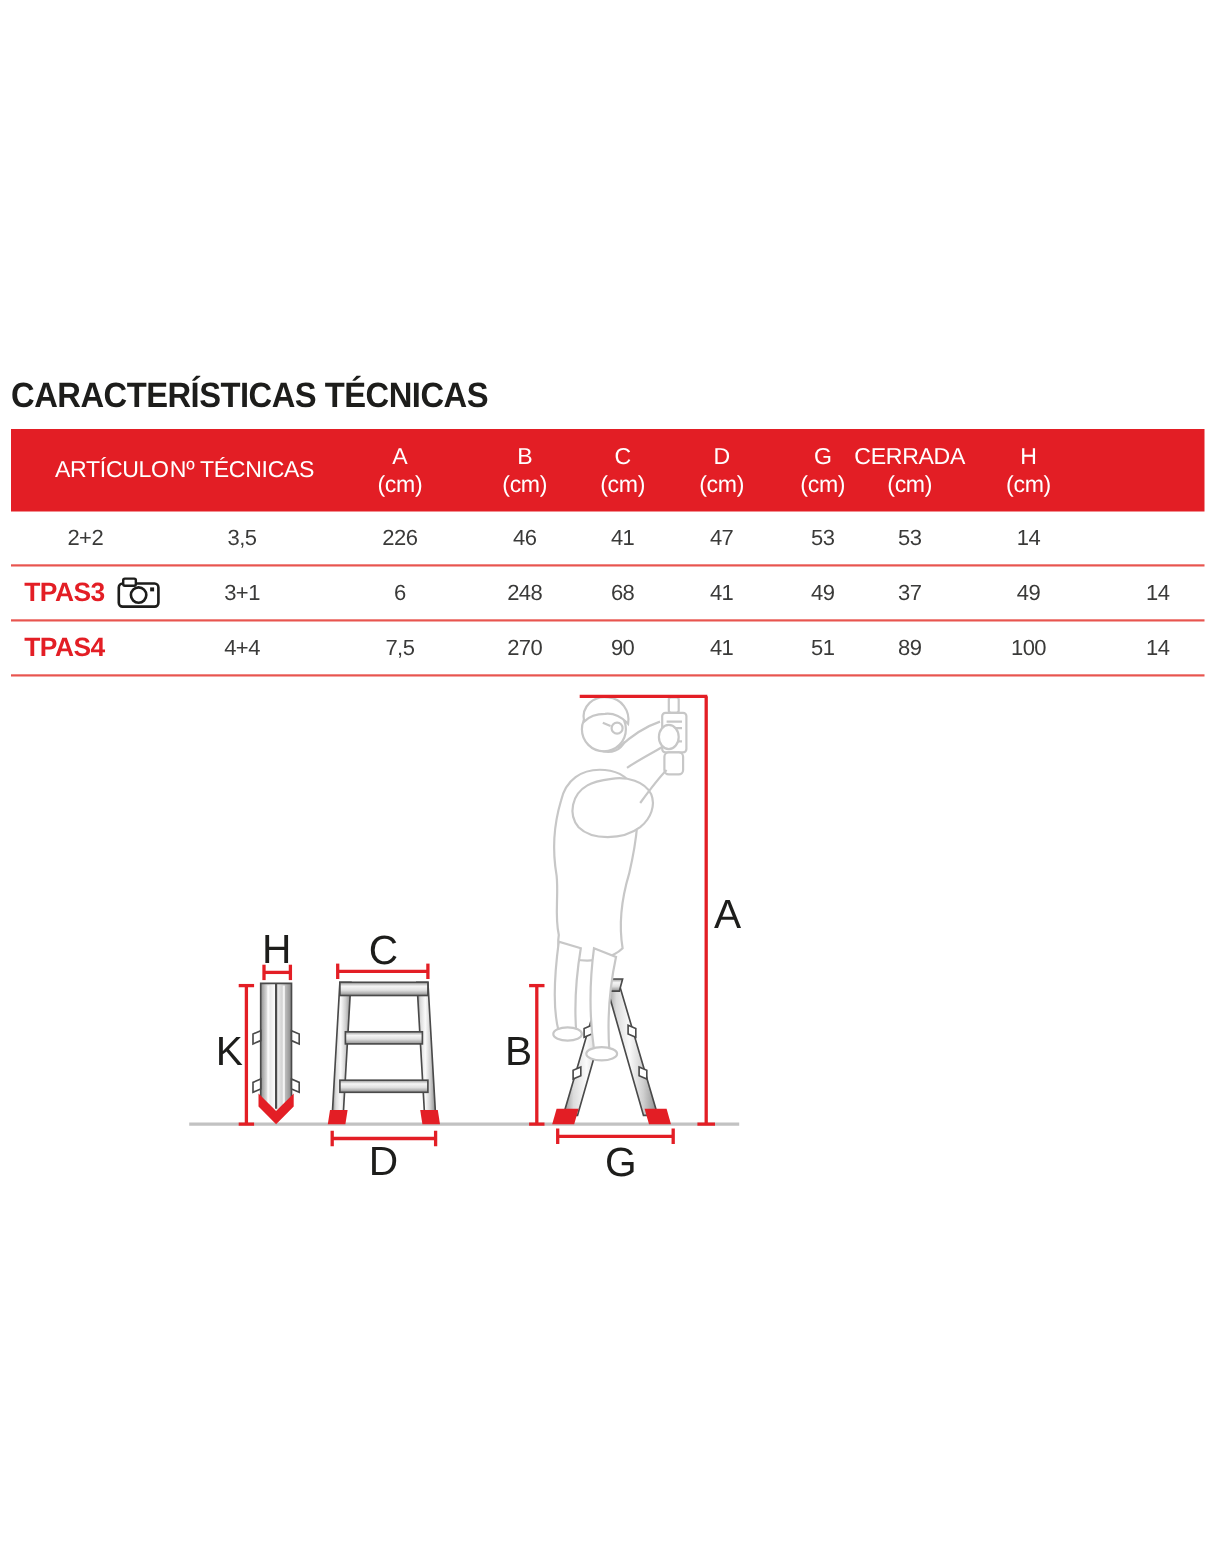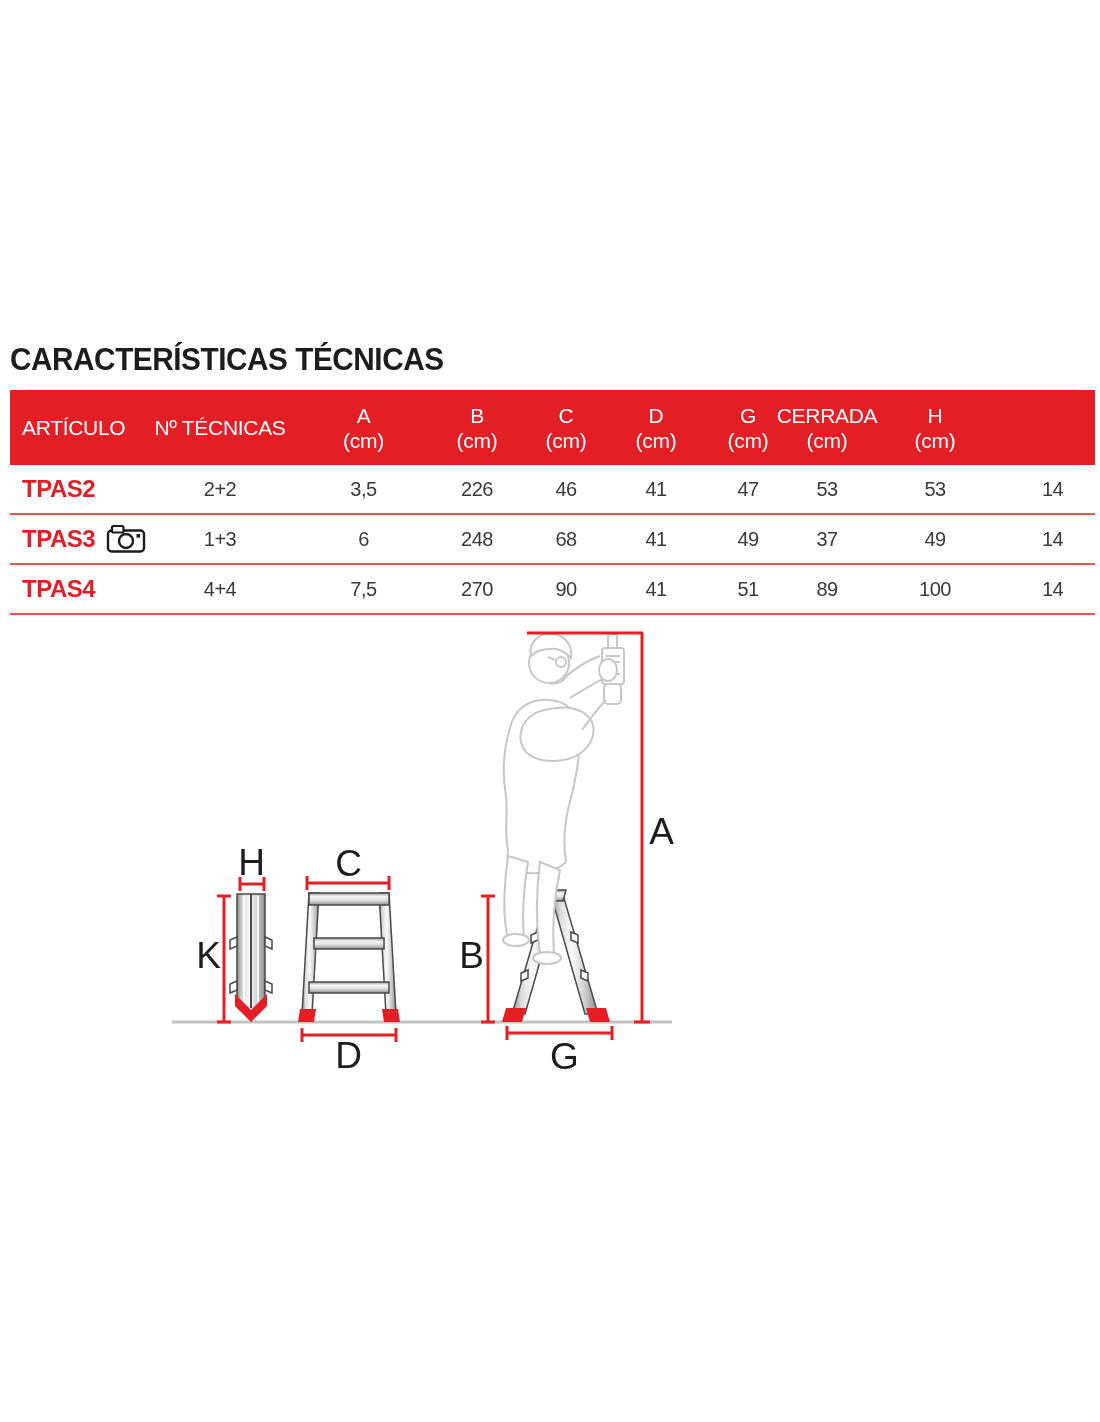--- a/index.html
+++ b/index.html
@@ -15,21 +15,21 @@
   .spec-table{position:absolute;left:10px;top:390px;width:1085px;}
   .thead,.tr{
     display:grid;
     grid-template-columns:135px 150px 137px 90px 88px 92px 92px 66px 150px 85px;
   }
   .thead{background:#e31e25;height:75px;}
   .th{
     display:flex;flex-direction:column;justify-content:center;align-items:center;
     color:#ffffff;font-size:21px;line-height:25px;letter-spacing:-0.3px;white-space:nowrap;
   }
-  .th.article-col{align-items:flex-start;padding-left:12px;}
+  .th.article-col{align-items:flex-start;padding-left:12px;margin-left:28px;}
   .tr{height:48px;border-bottom:2px solid #e8554f;align-items:center;}
   .td{text-align:center;font-size:20px;color:#3a3a39;letter-spacing:-0.5px;}
   .td.article{
     text-align:left;padding-left:12px;color:#e31e25;font-weight:bold;
     font-size:24px;position:relative;height:100%;display:flex;align-items:center;
   }
   .camera-icon{position:absolute;left:96px;top:8px;}
   .diagram{position:absolute;left:150px;top:618px;}
   .dim-label{
     font-family:"Liberation Sans",sans-serif;font-size:37px;font-weight:500;
@@ -81,23 +81,20 @@
         <div>CERRADA</div>
           <div>(cm)</div>
       </div>
       <div class="th">
         <div>H</div>
           <div>(cm)</div>
       </div>
     </div>
 
     <div class="tr">
-      <div class="td article">
-          <span>TPAS2</span>
-        </div>
       <div class="td">2+2</div>
       <div class="td">3,5</div>
       <div class="td">226</div>
       <div class="td">46</div>
       <div class="td">41</div>
       <div class="td">47</div>
       <div class="td">53</div>
       <div class="td">53</div>
       <div class="td">14</div>
     </div>
@@ -105,21 +102,21 @@
     <div class="tr">
       <div class="td article">
         <span>TPAS3</span>
         <svg class="camera-icon" viewBox="0 0 40 30" width="40" height="31">
           <rect x="2" y="7" width="36" height="21" rx="3.5" fill="#ffffff" stroke="#1d1d1b" stroke-width="2.4"></rect>
           <rect x="6" y="2.5" width="11.5" height="6.5" rx="1.5" fill="#ffffff" stroke="#1d1d1b" stroke-width="2.2"></rect>
           <circle cx="20" cy="17.5" r="7" fill="none" stroke="#1d1d1b" stroke-width="2.4"></circle>
           <rect x="30.5" y="10.5" width="3.6" height="3.6" fill="#1d1d1b"></rect>
         </svg>
       </div>
-      <div class="td">1+3</div>
+      <div class="td">3+1</div>
       <div class="td">6</div>
       <div class="td">248</div>
       <div class="td">68</div>
       <div class="td">41</div>
       <div class="td">49</div>
       <div class="td">37</div>
       <div class="td">49</div>
       <div class="td">14</div>
     </div>
 

